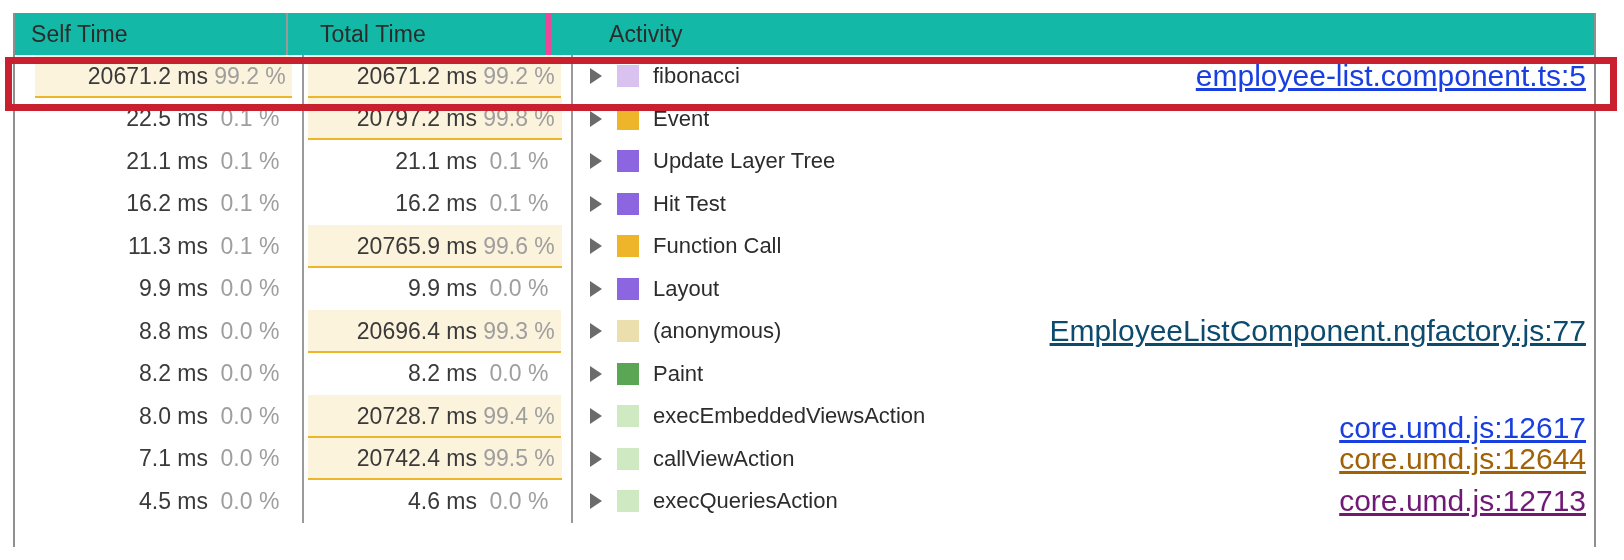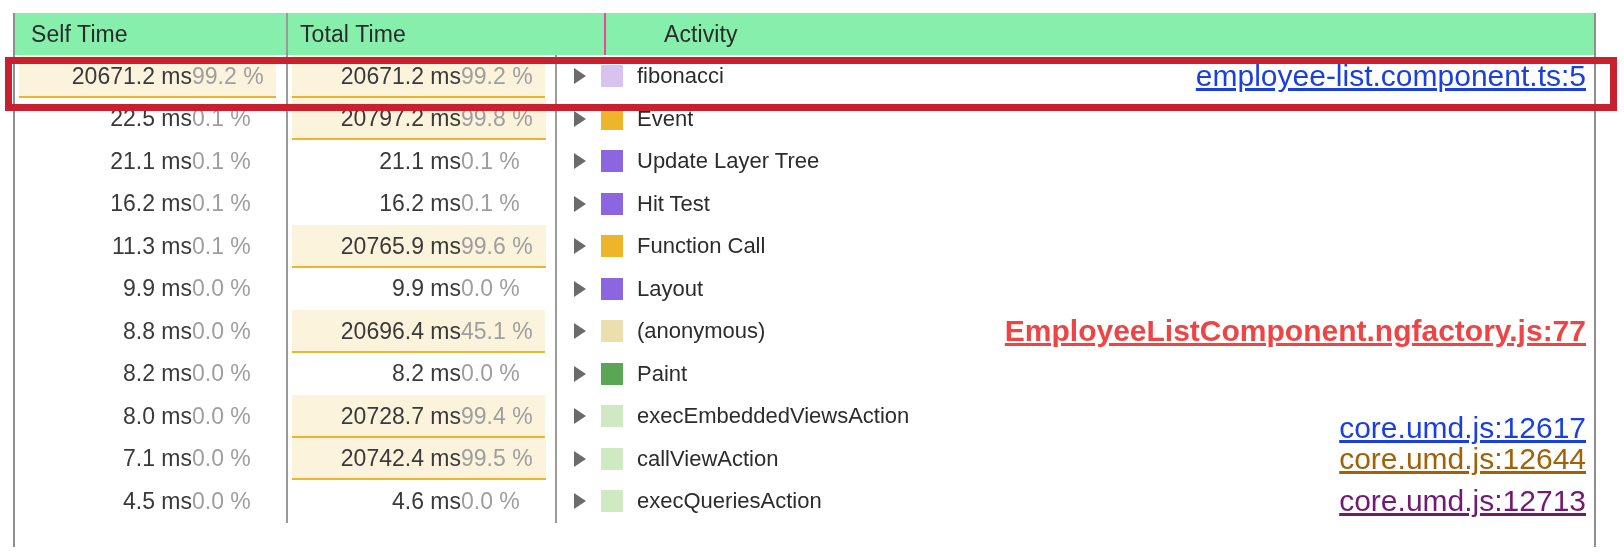--- a/index.html
+++ b/index.html
@@ -29,37 +29,37 @@
     box-sizing: border-box;
     border-left: 2px solid #8f8f8f;
     border-right: 2px solid #8f8f8f;
     background: #ffffff;
   }
 
   
   .thead {
     display: flex;
     height: 42px;
-    background: #86efac;
+    background: #14b8a6;
     box-sizing: border-box;
   }
   .th {
     box-sizing: border-box;
     display: flex;
     align-items: center;
     font-size: 23px;
     color: #2b2b2b;
     letter-spacing: 0.1px;
   }
   .th-self  { width: 273px; padding-left: 16px; border-right: 2px solid #9a9a9a; }
-  .th-total { width: 318px; padding-left: 12px; border-right: 2px solid #ec4899; }
+  .th-total { width: 263px; padding-left: 32px; border-right: 6px solid #ec4899; }
   .th-act   { flex: 1;      padding-left: 14px; margin-left: 44px; }
 
   
-  .tbody { position: relative; }
+  .tbody { position: relative; padding-left: 16px; }
 
   .trow {
     display: flex;
     height: 42.5px;
     box-sizing: border-box;
     background: #ffffff;
   }
 
   .cell-num {
     box-sizing: border-box;
@@ -80,21 +80,21 @@
     left: 4px;
     top: 0;
     bottom: 0;
     background: #fcf3dd;
     border-bottom: 2px solid #efb52a;
     pointer-events: none;
     z-index: 0;
   }
   .num-wrap { position: relative; z-index: 1; display: flex; align-items: baseline; }
   .ms  { color: #3a3a3a; }
-  .pct { color: #9e9e9e; display: inline-block; width: 84px; text-align: left; }
+  .pct { color: #9e9e9e; display: inline-block; width: 84px; text-align: center; }
 
   
   .cell-act {
     flex: 1;
     box-sizing: border-box;
     display: flex;
     align-items: center;
     padding-left: 12px;
     padding-right: 8px;
     min-width: 0;
@@ -317,33 +317,33 @@
           <div class="cell-num cell-self">
             <span class="num-wrap">
               <span class="ms">8.8 ms</span>
               <span class="pct">0.0 %</span>
             </span>
           </div>
           <div class="cell-num cell-total">
             <div class="bar" style="width: 253.215px;"></div>
             <span class="num-wrap">
               <span class="ms">20696.4 ms</span>
-              <span class="pct">45.1 %</span>
+              <span class="pct">99.3 %</span>
             </span>
           </div>
           <div class="cell-act">
             <span class="disclosure">
               <svg width="16" height="18" viewBox="0 0 16 18" aria-hidden="true">
                 <polygon points="2,1 14,9 2,17" fill="#6b6b6b"></polygon>
               </svg>
             </span>
             <span class="swatch" style="background: rgb(236, 223, 174);"></span>
             <span class="act-label">(anonymous)</span>
             <span class="act-spacer"></span>
-            <span class="src-link" style="color: #ef4444; font-weight: bold;">EmployeeListComponent.ngfactory.js:77</span>
+            <span class="src-link" style="color: #0c4a6e;">EmployeeListComponent.ngfactory.js:77</span>
           </div>
         </div>
         <div class="trow">
           <div class="cell-num cell-self">
             <span class="num-wrap">
               <span class="ms">8.2 ms</span>
               <span class="pct">0.0 %</span>
             </span>
           </div>
           <div class="cell-num cell-total">

